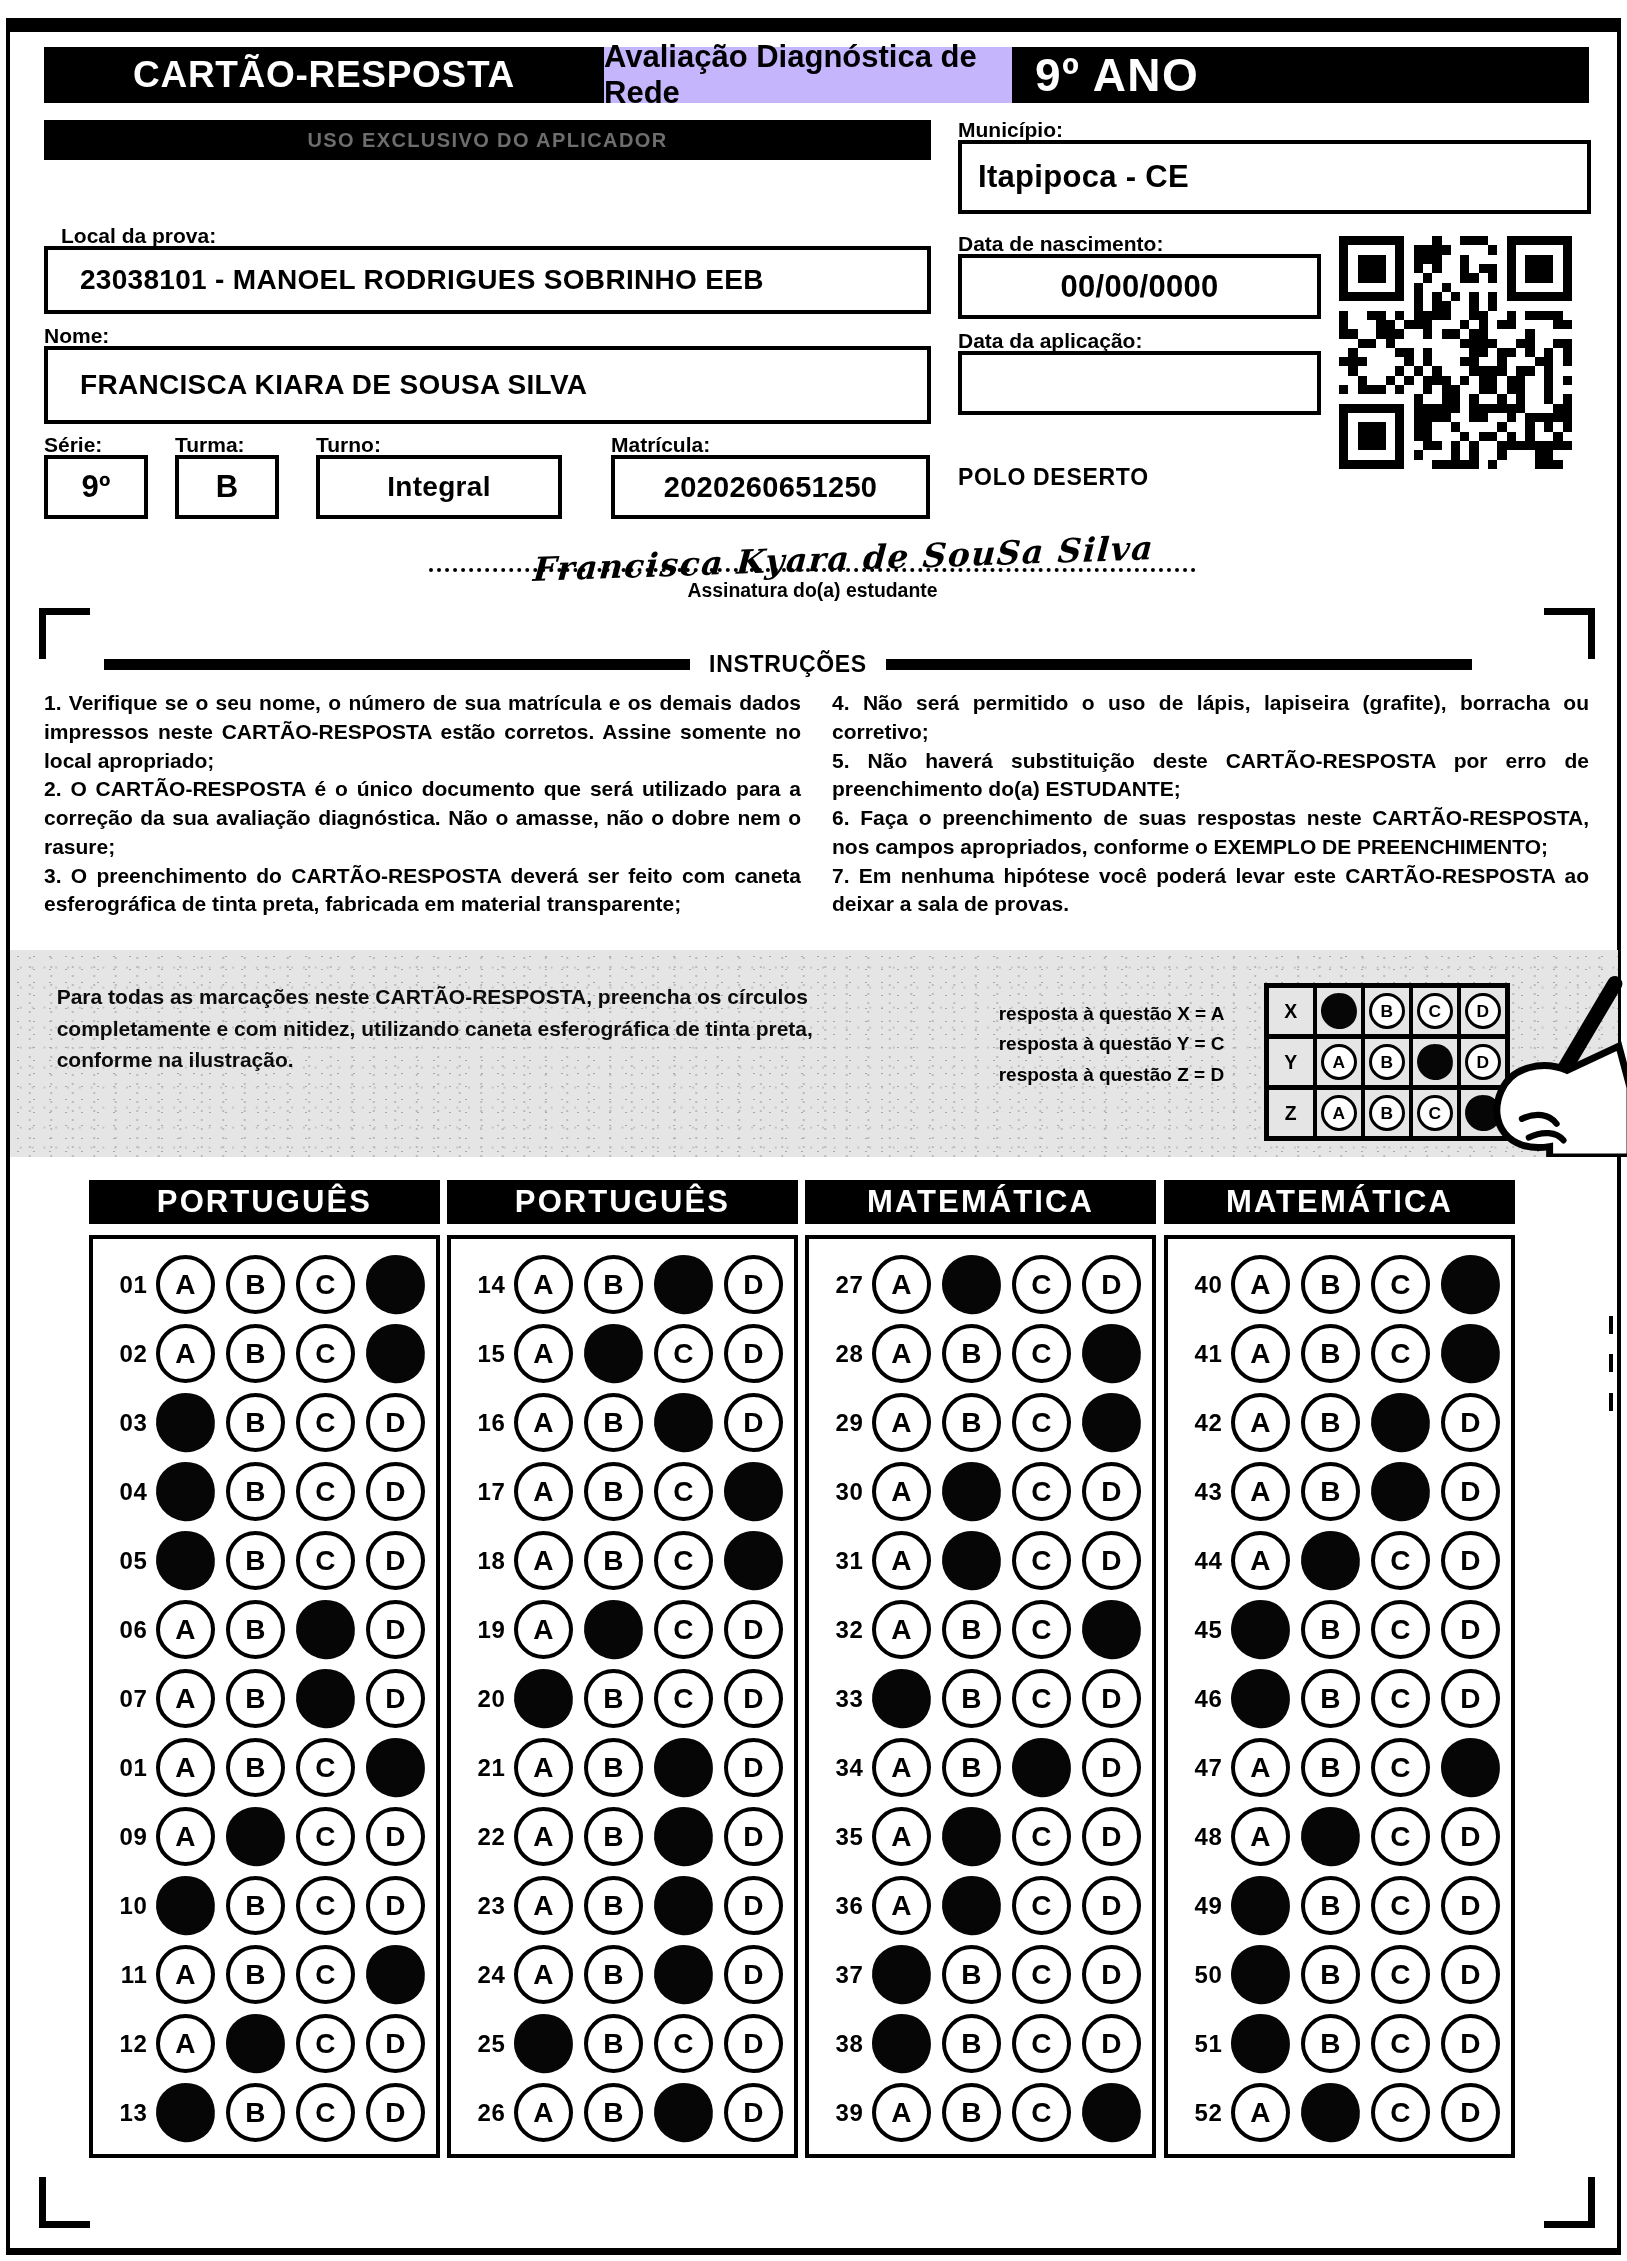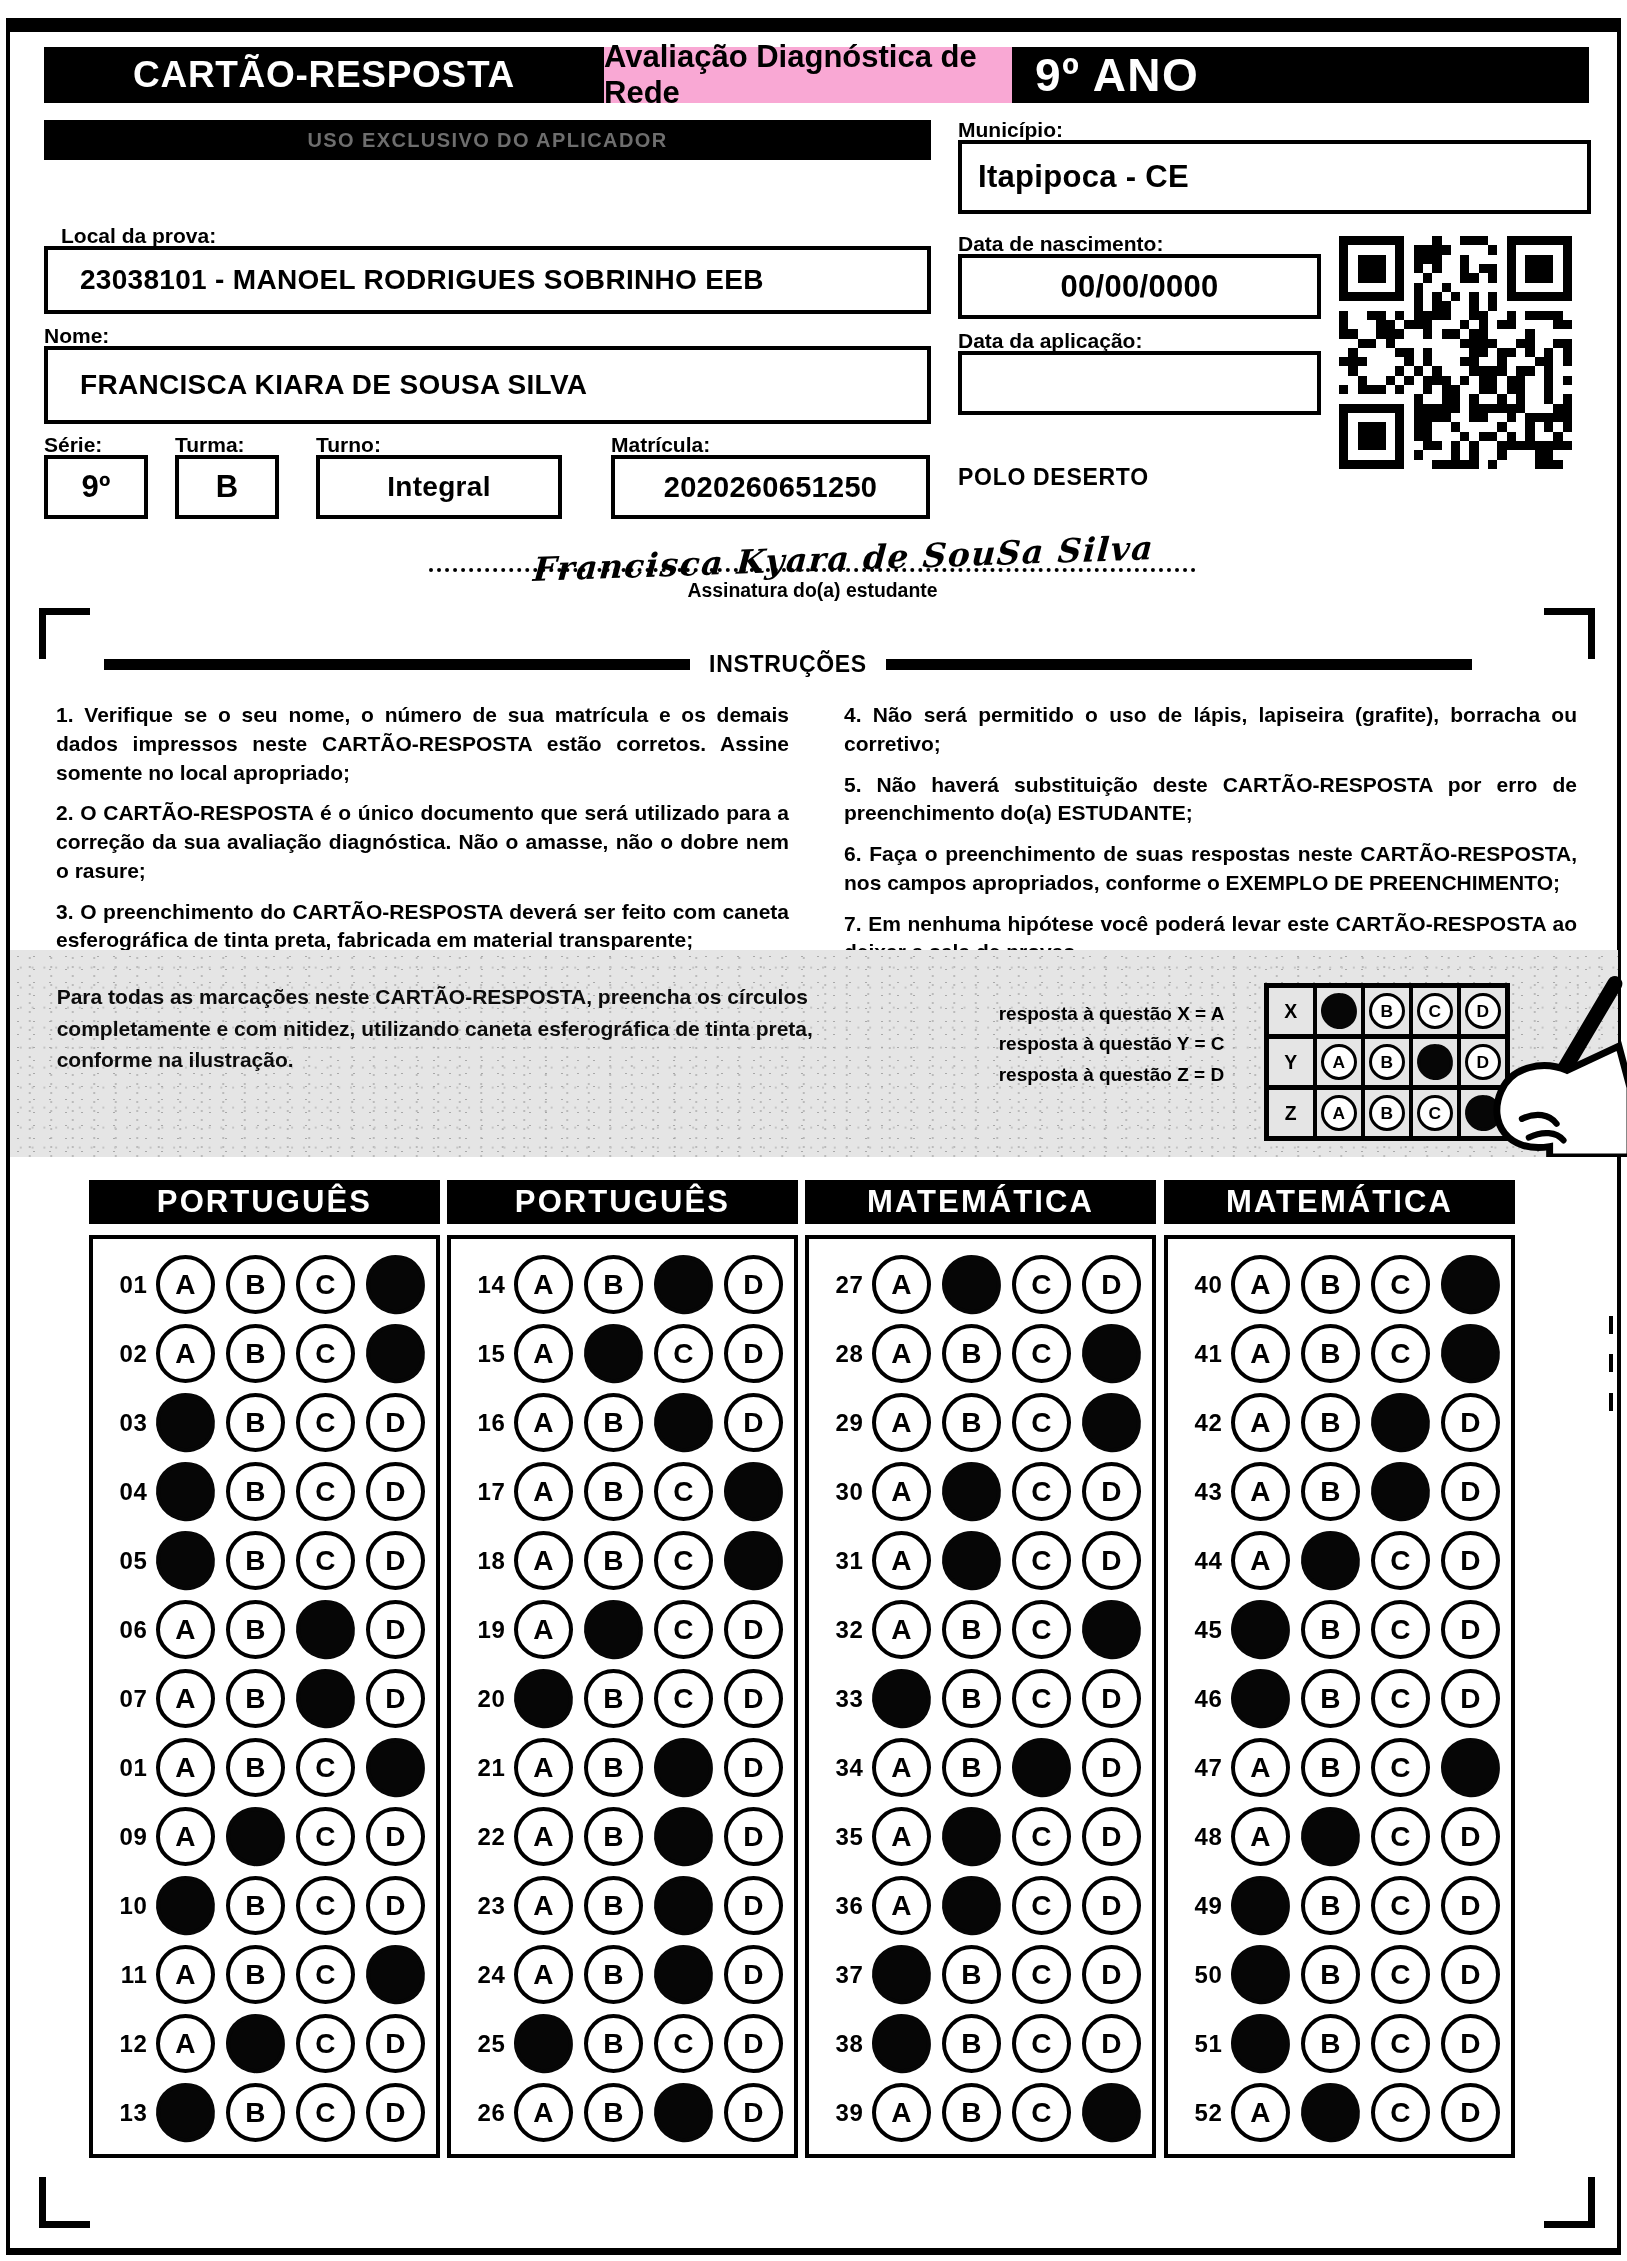--- a/index.html
+++ b/index.html
@@ -4,21 +4,21 @@
 <style>
   html,body{margin:0;padding:0;background:#9a9a9a;}
   .page{position:relative;width:1627px;height:2261px;background:#fff;font-family:"Liberation Sans",sans-serif;color:#000;overflow:hidden;}
   .frame{position:absolute;left:5.6px;top:18px;right:5.6px;bottom:6.2px;border:4.2px solid #000;border-top:14px solid #000;border-bottom:7.6px solid #000;pointer-events:none;}
   .abs{position:absolute;}
 
   
   .hdr{display:flex;height:56px;}
   .hdr-black{background:#000;color:#fff;display:flex;align-items:center;justify-content:center;font-weight:700;}
   .hdr-card{width:560px;font-size:37px;letter-spacing:0.7px;}
-  .hdr-exam{width:408px;background:#f9a8d4;color:#000;display:flex;align-items:center;justify-content:center;font-weight:700;font-size:31px;}
+  .hdr-exam{width:408px;background:#c4b5fd;color:#000;display:flex;align-items:center;justify-content:center;font-weight:700;font-size:31px;}
   .hdr-grade{flex:1;font-size:46px;justify-content:flex-start;padding-left:23px;letter-spacing:1.4px;}
 
   
   .apl-bar{background:#000;color:#6e6e6e;display:flex;align-items:center;justify-content:center;font-size:20px;font-weight:700;letter-spacing:1.4px;}
   .apl-box{border:3.5px solid #000;display:flex;align-items:center;justify-content:space-between;padding:0 26px;background:#fff;}
   .opt{display:flex;align-items:center;gap:18px;}
   .opt-label{font-size:20px;font-weight:600;letter-spacing:0.3px;}
   .opt-circle{width:29px;height:29px;border:2.8px solid #000;border-radius:50%;background:#fff;}
 
   .lbl{font-weight:700;font-size:21px;}
@@ -40,21 +40,21 @@
   .mk-tr{border-right:7px solid #000;border-top:7px solid #000;}
   .mk-bl{border-left:7px solid #000;border-bottom:7px solid #000;}
   .mk-br{border-right:7px solid #000;border-bottom:7px solid #000;}
 
   
   .instr-hdr{display:flex;align-items:center;gap:19.4px;}
   .instr-bar{flex:1;height:10.4px;background:#000;}
   .instr-title{font-weight:700;font-size:23px;letter-spacing:0.7px;}
   .instr-cols{display:flex;gap:31px;}
   .instr-col{width:757px;}
-  .instr-col p{margin:12px;font-size:21px;font-weight:700;line-height:1.37;text-align:justify;}
+  .instr-col p{margin:0;font-size:21px;font-weight:700;line-height:1.37;text-align:justify;}
 
   
   .ex-band{background-color:#e5e5e5;
     background-image:radial-gradient(#a8a8a8 1px,transparent 1.2px),radial-gradient(#c4c4c4 0.8px,transparent 1px),radial-gradient(#8f8f8f 0.7px,transparent 0.9px);
     background-size:16px 13px,11.8px 20px,21.5px 9px;background-position:0 0,4.9px 7.6px,9px 3.5px;}
   .ex-text{font-size:21px;font-weight:700;line-height:1.5;color:#0c0c0c;}
   .ex-legend{font-size:19px;font-weight:700;line-height:1.6;white-space:nowrap;}
   .ex-grid{border:5.6px solid #000;background:#e5e5e5;display:inline-block;}
   .ex-row{display:flex;}
   .ex-row + .ex-row{border-top:5.6px solid #000;}

